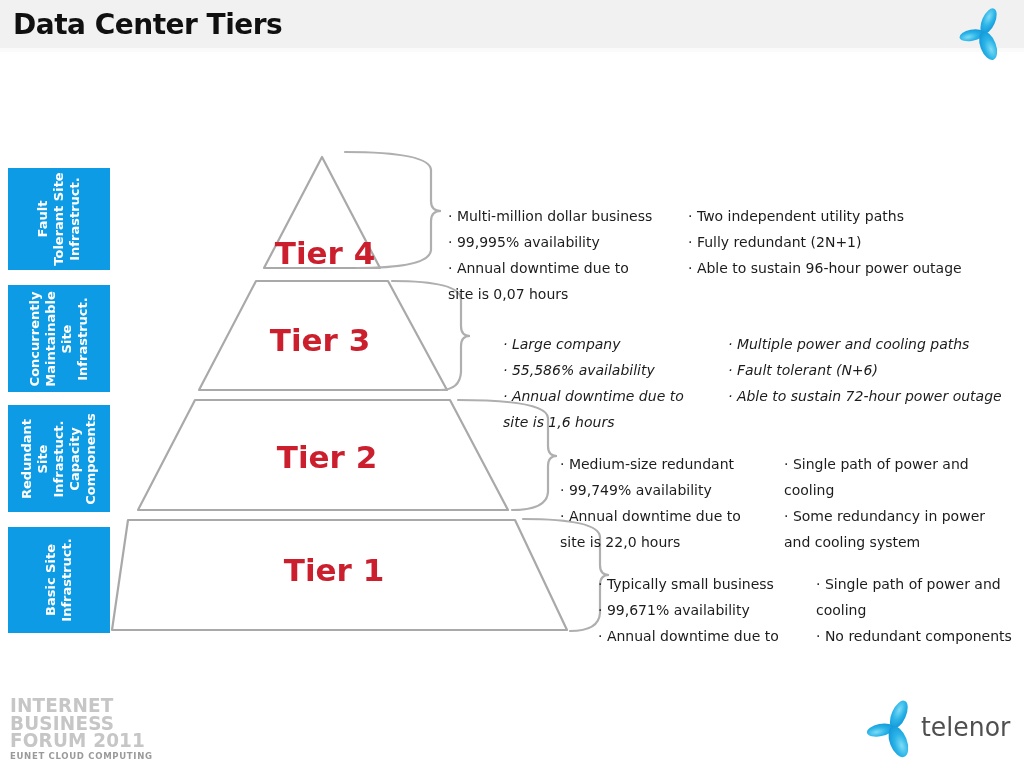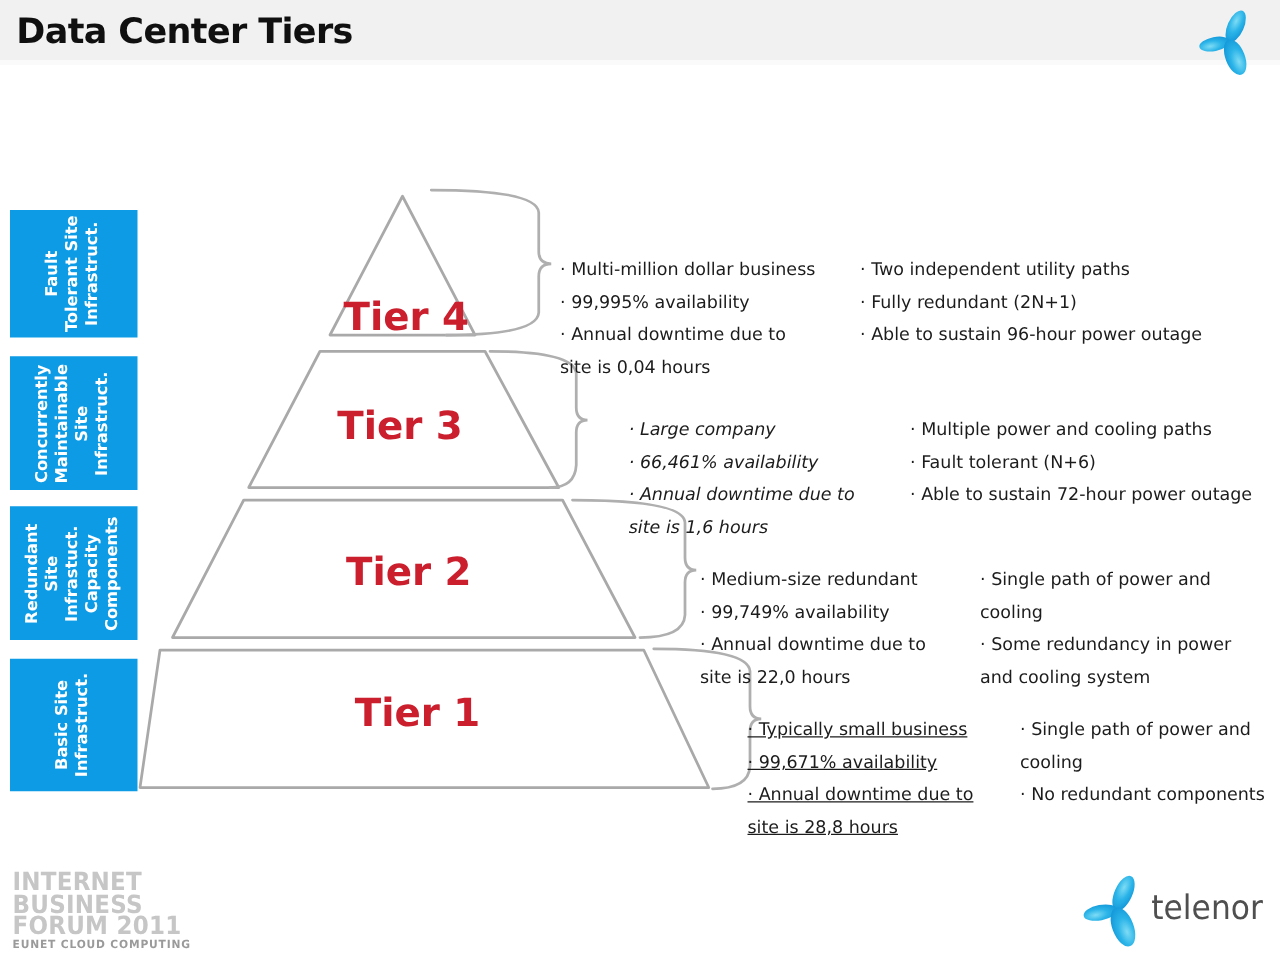--- a/index.html
+++ b/index.html
@@ -114,58 +114,57 @@
     <text class="tierlabel" x="325" y="264">Tier 4</text>
     <text class="tierlabel" x="320" y="351">Tier 3</text>
     <text class="tierlabel" x="327" y="468">Tier 2</text>
     <text class="tierlabel" x="334" y="581">Tier 1</text>
   </svg>
 
   <div class="tcol" style="left:448px;top:160px;">
       <div>· Multi-million dollar business</div>
       <div>· 99,995% availability</div>
       <div>· Annual downtime due to</div>
-      <div>site is 0,04 hours</div>
+      <div>site is 0,07 hours</div>
     </div>
   <div class="tcol" style="left:688px;top:160px;">
       <div>· Two independent utility paths</div>
       <div>· Fully redundant (2N+1)</div>
       <div>· Able to sustain 96-hour power outage</div>
     </div>
 
   <div class="tcol" style="left:503px;top:288px;font-style:italic;">
       <div>· Large company</div>
-      <div>· 66,461% availability</div>
+      <div>· 55,586% availability</div>
       <div>· Annual downtime due to</div>
       <div>site is 1,6 hours</div>
     </div>
-  <div class="tcol" style="left:728px;top:288px;">
+  <div class="tcol" style="left:728px;top:288px;font-style:italic;">
       <div>· Multiple power and cooling paths</div>
       <div>· Fault tolerant (N+6)</div>
       <div>· Able to sustain 72-hour power outage</div>
     </div>
 
   <div class="tcol" style="left:560px;top:408px;">
       <div>· Medium-size redundant</div>
       <div>· 99,749% availability</div>
       <div>· Annual downtime due to</div>
       <div>site is 22,0 hours</div>
     </div>
   <div class="tcol" style="left:784px;top:408px;">
       <div>· Single path of power and</div>
       <div>cooling</div>
       <div>· Some redundancy in power</div>
       <div>and cooling system</div>
     </div>
 
-  <div class="tcol" style="left:598px;top:528px;text-decoration:underline;">
+  <div class="tcol" style="left:598px;top:528px;">
       <div>· Typically small business</div>
       <div>· 99,671% availability</div>
       <div>· Annual downtime due to</div>
-      <div>site is 28,8 hours</div>
     </div>
   <div class="tcol" style="left:816px;top:528px;">
       <div>· Single path of power and</div>
       <div>cooling</div>
       <div>· No redundant components</div>
     </div>
 
   <div class="watermark">
       <div>INTERNET</div>
       <div>BUSINESS</div>

